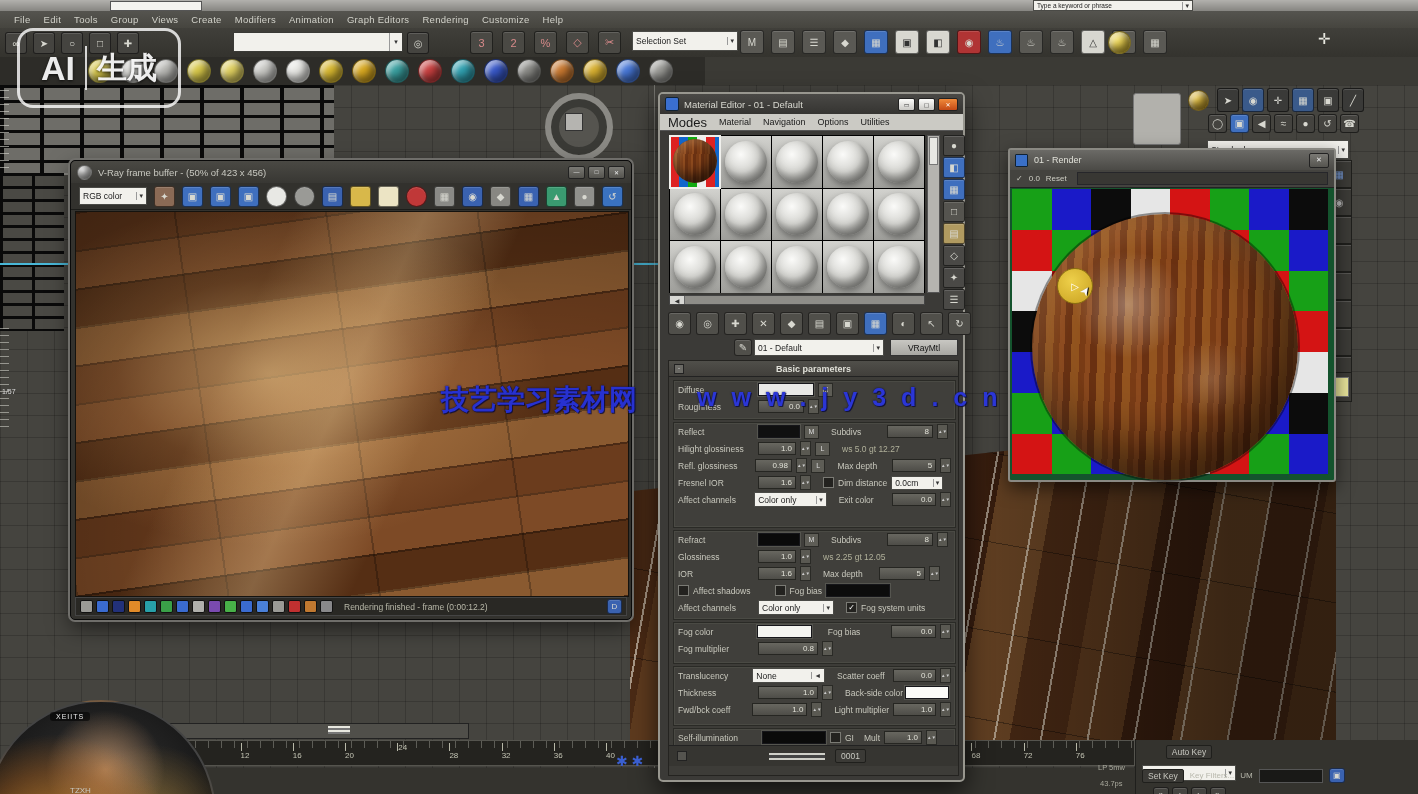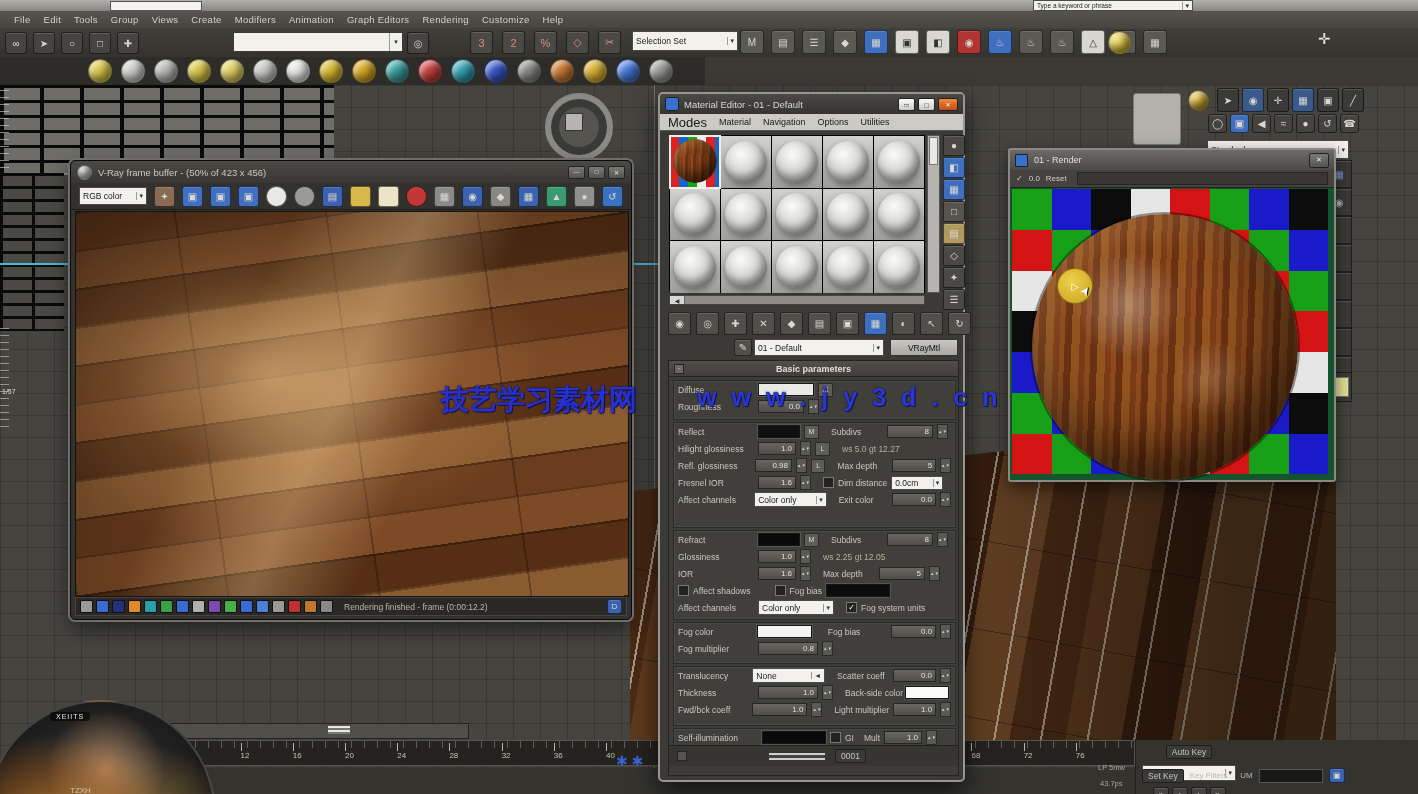--- a/index.html
+++ b/index.html
@@ -188,21 +188,21 @@
         <span style="width:52.3px;display:flex;flex-direction:column;align-items:flex-start;">
           <span style="width:1px;height:8px;background:#b8b8a8;"></span>
           <span class="tkl">16</span>
         </span>
 
         <span style="width:52.3px;display:flex;flex-direction:column;align-items:flex-start;">
           <span style="width:1px;height:8px;background:#b8b8a8;"></span>
           <span class="tkl">20</span>
         </span>
 
-        <span style="width:52.3px;display:flex;flex-direction:column;align-items:flex-start;">
+        <span style="width:52.3px;display:flex;flex-direction:row;align-items:flex-start;">
           <span style="width:1px;height:8px;background:#b8b8a8;"></span>
           <span class="tkl">24</span>
         </span>
 
         <span style="width:52.3px;display:flex;flex-direction:column;align-items:flex-start;">
           <span style="width:1px;height:8px;background:#b8b8a8;"></span>
           <span class="tkl">28</span>
         </span>
 
         <span style="width:52.3px;display:flex;flex-direction:column;align-items:flex-start;">
@@ -818,17 +818,24 @@
   <div class="abs" style="left:-14px;top:700px;width:226px;height:226px;border-radius:50%;z-index:9;border:2px solid rgba(255,255,255,.18);
               background:
                radial-gradient(circle at 30% 68%,rgba(215,140,40,.95),rgba(180,100,25,.4) 38%,transparent 55%),
                radial-gradient(circle at 52% 30%,rgba(190,145,105,.85),transparent 30%),
                radial-gradient(circle at 72% 55%,rgba(230,170,60,.5),transparent 40%),
                radial-gradient(circle at 50% 45%,#3a3a3a,#151515 75%);">
     <span style="position:absolute;left:62px;top:10px;background:rgba(0,0,0,.55);border-radius:3px;padding:1px 6px;font-size:7px;color:#eee;letter-spacing:1px;">XEIITS</span>
   </div>
   <span class="abs" style="left:70px;top:786px;font-size:8px;color:#c8c8c0;z-index:9;">TZXH</span>
 
+  <div class="abs" style="left:17px;top:28px;width:158px;height:74px;border:3px solid rgba(255,255,255,.8);border-radius:16px;
+              display:flex;align-items:center;justify-content:center;gap:10px;z-index:10;
+              color:rgba(255,255,255,.92);text-shadow:0 1px 3px rgba(0,0,0,.7);">
+    <span style="font-size:34px;font-weight:bold;">AI</span>
+    <span style="width:2px;height:44px;background:rgba(255,255,255,.8);"></span>
+    <span style="font-size:30px;font-weight:bold;">生成</span>
+  </div>
   <span class="abs" style="left:441px;top:381px;font-size:28px;font-weight:bold;color:#2731d0;z-index:10;
                text-shadow:0 0 2px rgba(5,8,60,.9),1px 1px 0 rgba(5,8,60,.7);">技艺学习素材网</span>
   <span class="abs" style="left:697px;top:383px;font-size:25px;font-weight:bold;color:#2b36d6;letter-spacing:15px;z-index:10;
                text-shadow:0 0 2px rgba(5,8,60,.9),1px 1px 0 rgba(5,8,60,.7);">www.jy3d.cn</span>
 </div>
 
 </body></html>

